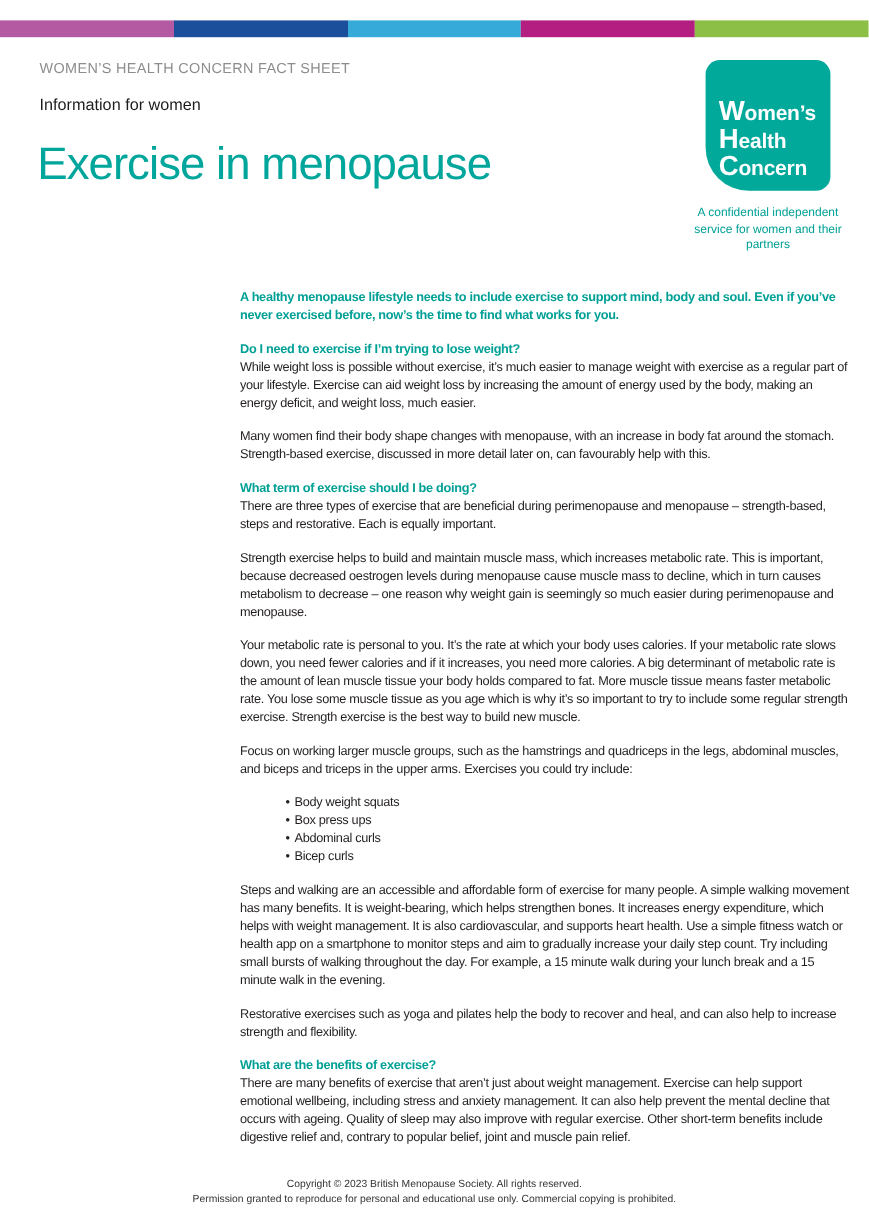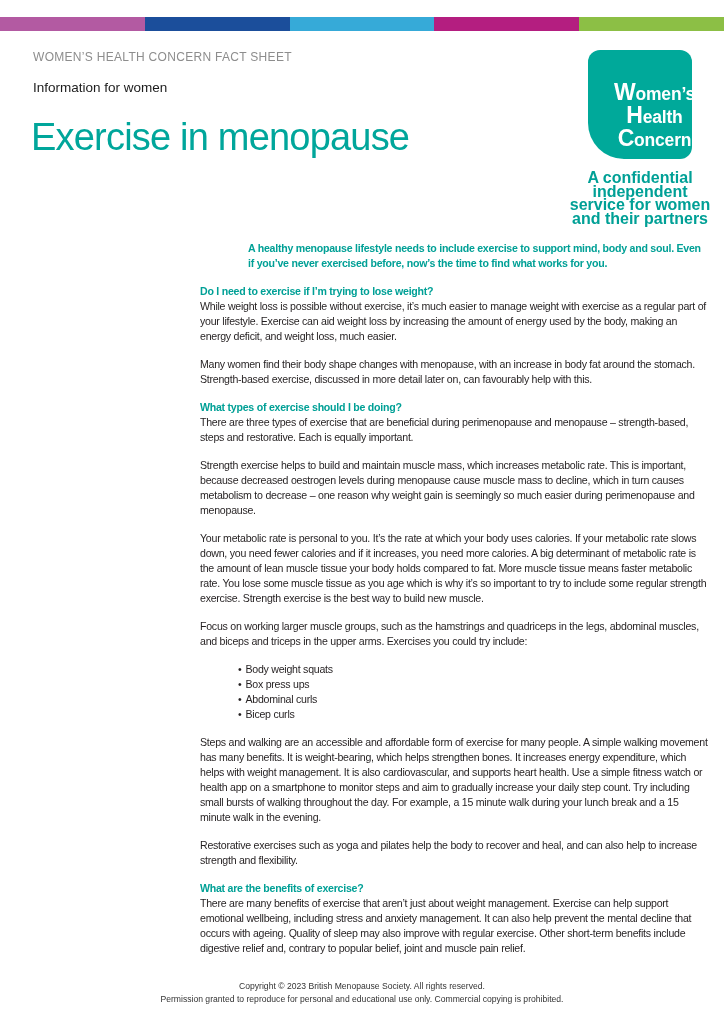--- a/index.html
+++ b/index.html
@@ -33,40 +33,40 @@
     color:var(--teal);
   }
 
   
   .logo-badge{
     position:absolute;left:588px;top:50px;width:104px;height:109px;
     background:var(--logo-teal);
     border-radius:12px 12px 12px 36px;
   }
   .logo-text{
-    position:absolute;left:26px;bottom:8px;
+    position:absolute;left:11px;bottom:8px;
     color:#ffffff;font-weight:700;letter-spacing:-.2px;
-    font-size:17.5px;line-height:21px;text-align:center;
+    font-size:17.5px;line-height:21px;
   }
   .logo-text .initial{font-size:23px;}
   .logo-tagline{
     position:absolute;left:567px;top:171px;width:146px;
     text-align:center;
-    font-size:16px;font-weight:700;line-height:13.5px;
+    font-size:10px;font-weight:400;line-height:13.5px;
     color:var(--teal-dark);
   }
 
   
   #content{
     position:absolute;left:200px;top:241px;width:508px;
     font-size:10.6px;line-height:15px;letter-spacing:-.25px;
     color:#231f20;
   }
   #content p{margin:0 0 13px 0;}
-  #content p.intro{color:var(--teal-dark);font-weight:700;margin-left:48px;}
+  #content p.intro{color:var(--teal-dark);font-weight:700;}
   #content .heading{
     color:var(--teal-dark);font-weight:700;margin:0;
   }
   #content .bullets{margin:0 0 13px 38px;}
   #content .bullet-item{line-height:15px;}
   #content .bullet-item .dot{margin-right:4px;}
 
   
   #footer{
     position:absolute;left:0;top:980px;width:724px;
@@ -98,21 +98,21 @@
         <div><span class="initial">C</span>oncern</div>
       </div>
   </div>
   <div class="logo-tagline">A confidential independent service for women and their partners</div>
 
   <div id="content">
       <p class="intro">A healthy menopause lifestyle needs to include exercise to support mind, body and soul. Even if you’ve never exercised before, now’s the time to find what works for you.</p>
       <div class="heading">Do I need to exercise if I’m trying to lose weight?</div>
       <p>While weight loss is possible without exercise, it’s much easier to manage weight with exercise as a regular part of your lifestyle. Exercise can aid weight loss by increasing the amount of energy used by the body, making an energy deficit, and weight loss, much easier.</p>
       <p>Many women find their body shape changes with menopause, with an increase in body fat around the stomach. Strength-based exercise, discussed in more detail later on, can favourably help with this.</p>
-      <div class="heading">What types of exercise should I be doing?</div>
+      <div class="heading">What term of exercise should I be doing?</div>
       <p>There are three types of exercise that are beneficial during perimenopause and menopause – strength-based, steps and restorative. Each is equally important.</p>
       <p>Strength exercise helps to build and maintain muscle mass, which increases metabolic rate. This is important, because decreased oestrogen levels during menopause cause muscle mass to decline, which in turn causes metabolism to decrease – one reason why weight gain is seemingly so much easier during perimenopause and menopause.</p>
       <p>Your metabolic rate is personal to you. It’s the rate at which your body uses calories. If your metabolic rate slows down, you need fewer calories and if it increases, you need more calories. A big determinant of metabolic rate is the amount of lean muscle tissue your body holds compared to fat. More muscle tissue means faster metabolic rate. You lose some muscle tissue as you age which is why it’s so important to try to include some regular strength exercise. Strength exercise is the best way to build new muscle.</p>
       <p>Focus on working larger muscle groups, such as the hamstrings and quadriceps in the legs, abdominal muscles, and biceps and triceps in the upper arms. Exercises you could try include:</p>
       <div class="bullets">
         <div class="bullet-item"><span class="dot">•</span>Body weight squats</div>
         <div class="bullet-item"><span class="dot">•</span>Box press ups</div>
         <div class="bullet-item"><span class="dot">•</span>Abdominal curls</div>
         <div class="bullet-item"><span class="dot">•</span>Bicep curls</div>
       </div>

